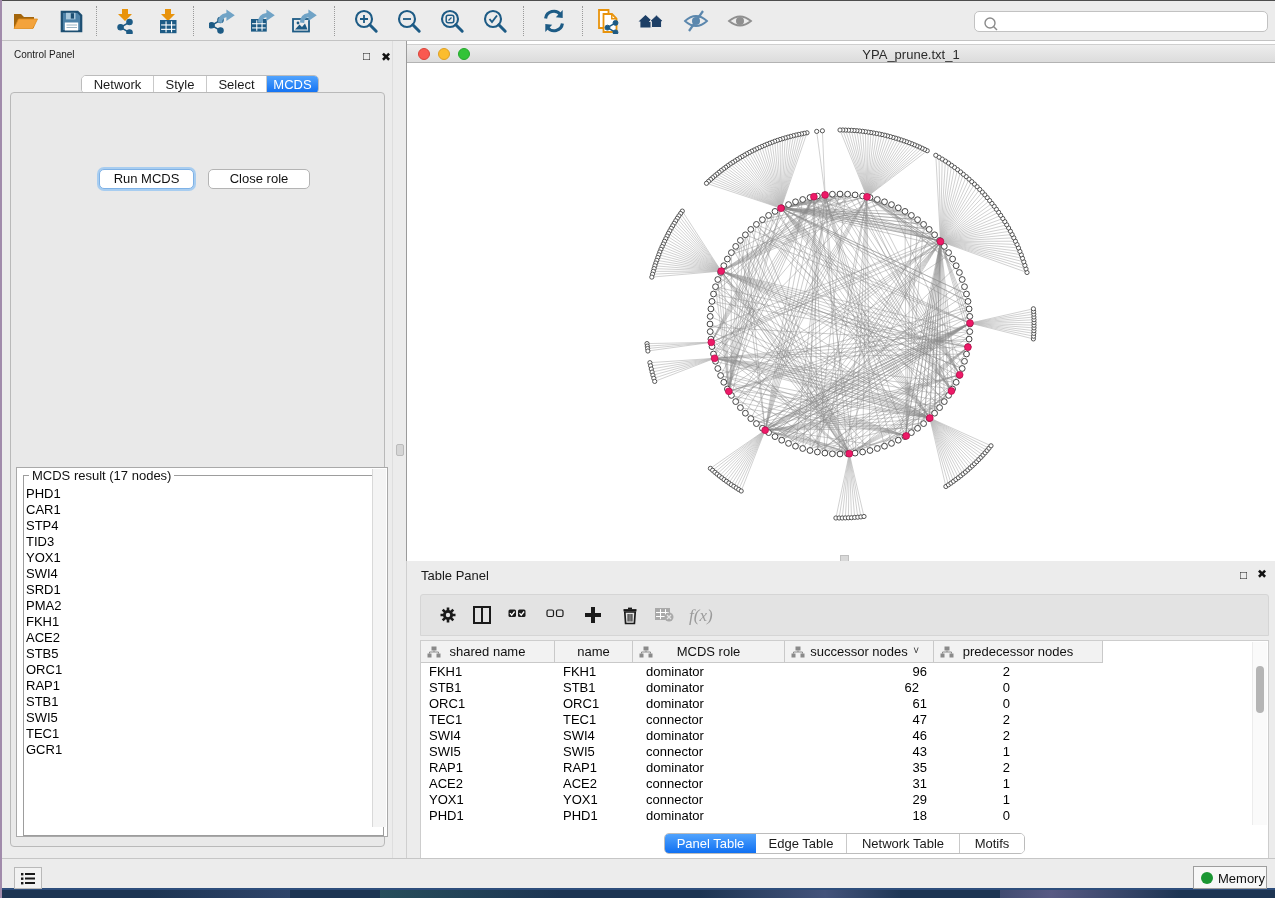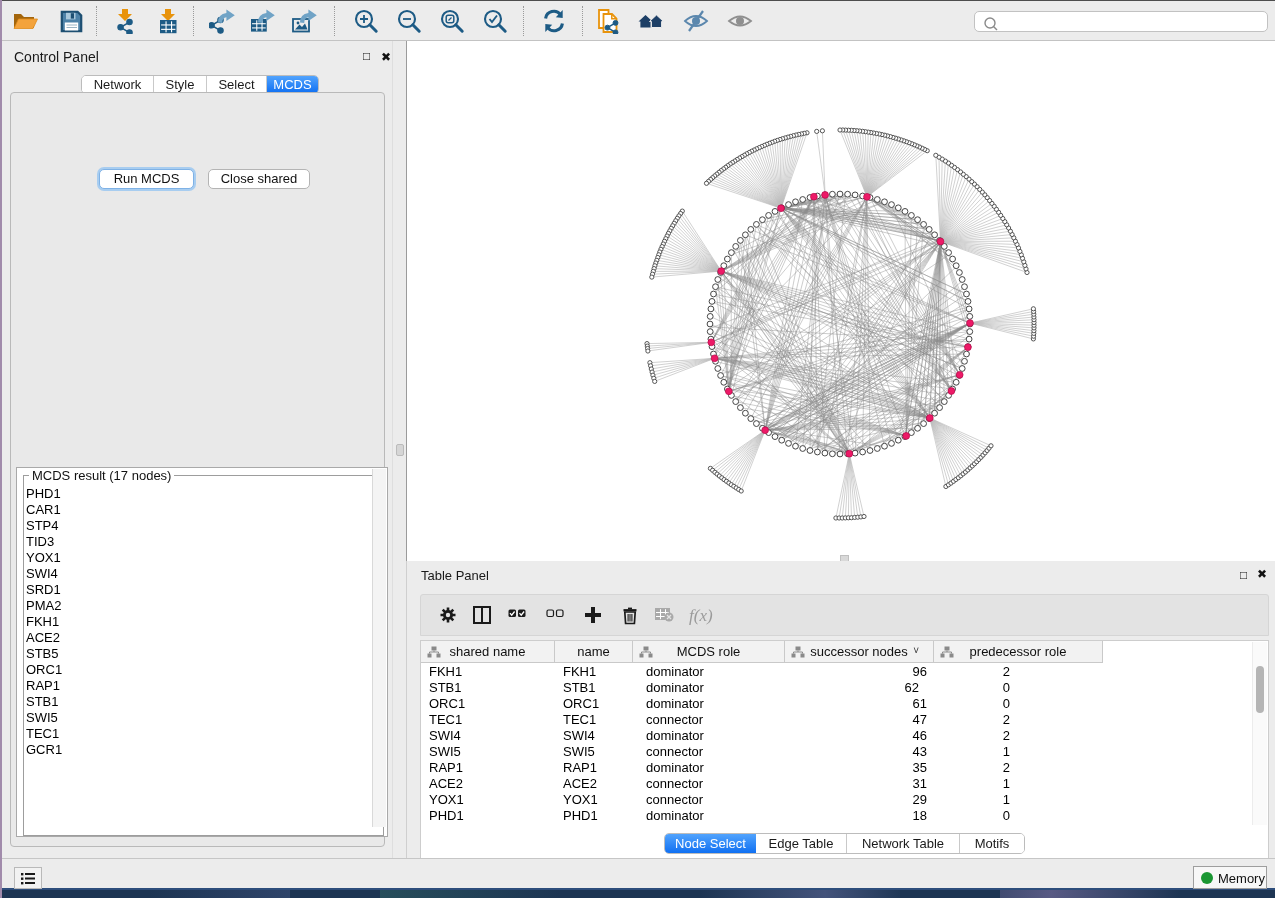--- a/index.html
+++ b/index.html
@@ -13,21 +13,21 @@
 #topline { position:absolute; left:0; top:0; width:1273px; height:1px; background:#4d4d4d; }
 
 #toolbar { position:absolute; left:0; top:1px; width:1273px; height:40px; background:#ececec;
   border-bottom:1px solid #c3c3c3; }
 .tbi { position:absolute; top:7px; width:26px; height:26px; }
 .tsep { position:absolute; top:5px; width:0; height:30px; border-left:1px dotted #9a9a9a; }
 #search { position:absolute; left:972px; top:10px; width:294px; height:21px; background:#fff;
   border:1px solid #c2c2c2; border-radius:5px; }
 
 #cpanel { position:absolute; left:0; top:41px; width:390px; height:817px; background:#ececec; }
-#cptitle { position:absolute; left:12px; top:8px; font-size:14px; color:#1a1a1a; }
+#cptitle { position:absolute; left:12px; top:8px; font-size:10px; color:#1a1a1a; }
 .winbtn { position:absolute; top:9px; font-size:12px; color:#111; }
 #cptabs { position:absolute; left:79px; top:34px; height:19px; display:flex;
   border:1px solid #bcbcbc; border-radius:5px; overflow:hidden; background:#fff; }
 .cptab { font-size:13px; color:#1a1a1a; text-align:center; line-height:17px; height:17px;
   border-right:1px solid #c9c9c9; background:#fff; }
 .cptab.last { border-right:none; }
 .cptab.active { background:linear-gradient(#51a3fd,#1070f2); color:#fff; border-right:none; }
 #cpbody { position:absolute; left:8px; top:51px; width:375px; height:755px;
   background:#e9e9e9; border:1px solid #b9b9b9; border-radius:4px; }
 #optlabel { position:absolute; left:0; top:23px; width:100%; text-align:center; font-size:13px; color:#111; }
@@ -250,21 +250,21 @@
       <div class="winbtn" style="left:361px;top:8px">□</div>
       <div class="winbtn" style="left:379px">✖</div>
       <div id="cptabs">
         <div class="cptab " style="width:72px">Network</div>
         <div class="cptab " style="width:53px">Style</div>
         <div class="cptab " style="width:60px">Select</div>
         <div class="cptab active last" style="width:51px">MCDS</div>
       </div>
       <div id="cpbody">
         <div class="pbtn" id="runbtn">Run MCDS</div>
-        <div class="pbtn" id="closebtn">Close shared</div>
+        <div class="pbtn" id="closebtn">Close role</div>
         <div id="mcdsbox">
           <div id="grpbox">
             <div id="grptitle">MCDS result (17 nodes)</div>
             <div id="mlist">
               <div>PHD1</div>
               <div>CAR1</div>
               <div>STP4</div>
               <div>TID3</div>
               <div>YOX1</div>
               <div>SWI4</div>
@@ -282,20 +282,26 @@
             </div>
           </div>
           <div id="mscroll"></div>
         </div>
       </div>
     </div>
     <div id="vsplit">
       <div id="vgrip"></div>
     </div>
     <div id="netwin">
+      <div id="nettitle">
+        <div class="tl" style="left:11px;background:#f95950;border:1px solid #d94339"></div>
+        <div class="tl" style="left:31px;background:#fbbd2e;border:1px solid #dfa023"></div>
+        <div class="tl" style="left:51px;background:#32c338;border:1px solid #24a82b"></div>
+        <div class="t">YPA_prune.txt_1</div>
+      </div>
       <div id="netcanvas"><svg width="869" height="497" viewBox="0 0 869 497" xmlns="http://www.w3.org/2000/svg">
           <g stroke="#898989" stroke-width="0.6" stroke-opacity="0.72">
             <line x1="374.0" y1="144.2" x2="532.6" y2="176.4"></line>
             <line x1="374.0" y1="144.2" x2="527.6" y2="170.8"></line>
             <line x1="374.0" y1="144.2" x2="522.2" y2="165.4"></line>
             <line x1="374.0" y1="144.2" x2="516.6" y2="160.4"></line>
             <line x1="374.0" y1="144.2" x2="510.6" y2="155.7"></line>
             <line x1="374.0" y1="144.2" x2="504.4" y2="151.4"></line>
             <line x1="374.0" y1="144.2" x2="498.0" y2="147.4"></line>
             <line x1="374.0" y1="144.2" x2="455.6" y2="132.0"></line>
@@ -1272,21 +1278,21 @@
             <div class="lbl">successor nodes</div>
             <div style="position:absolute;right:14px;top:4px;font-size:10px;color:#333">˅</div>
           </div>
           <div class="th" style="left:513px;width:169px">
             <div class="hicon"><svg width="14" height="12" viewBox="0 0 14 12" style="" xmlns="http://www.w3.org/2000/svg">
                 <rect x="4.5" y="0.5" width="5" height="4" fill="#8a8a8a"></rect>
                 <rect x="0.5" y="7.5" width="4" height="4" fill="#8a8a8a"></rect>
                 <rect x="9.5" y="7.5" width="4" height="4" fill="#8a8a8a"></rect>
                 <path d="M7 4.5 L7 6 M2.5 7.5 L2.5 6 L11.5 6 L11.5 7.5" stroke="#8a8a8a" fill="none"></path>
               </svg></div>
-            <div class="lbl">predecessor role</div>
+            <div class="lbl">predecessor nodes</div>
           </div>
         </div>
         <div class="row" style="top:23px">
           <div class="c" style="left:8px">FKH1</div>
           <div class="c" style="left:142px">FKH1</div>
           <div class="c" style="left:225px">dominator</div>
           <div class="c num" style="left:364px;width:142px">96</div>
           <div class="c num" style="left:513px;width:76px">2</div>
         </div>
         <div class="row" style="top:39px">
@@ -1350,21 +1356,21 @@
           <div class="c" style="left:142px">PHD1</div>
           <div class="c" style="left:225px">dominator</div>
           <div class="c num" style="left:364px;width:142px">18</div>
           <div class="c num" style="left:513px;width:76px">0</div>
         </div>
         <div id="tvscroll">
           <div id="tvthumb"></div>
         </div>
       </div>
       <div id="ttabs">
-        <div class="ttab active" style="width:91px">Node Select</div>
+        <div class="ttab active" style="width:91px">Panel Table</div>
         <div class="ttab " style="width:91px">Edge Table</div>
         <div class="ttab " style="width:113px">Network Table</div>
         <div class="ttab last" style="width:64px">Motifs</div>
       </div>
     </div>
     <div id="sbar">
       <div id="lbtn">
         <div style="position:absolute;left:4px;top:0"><svg width="20" height="21" viewBox="0 0 20 21" style="" xmlns="http://www.w3.org/2000/svg">
             <g stroke="#1a1a1a" stroke-width="2">
               <path d="M6 6 L16 6 M6 10.5 L16 10.5 M6 15 L16 15"></path>

